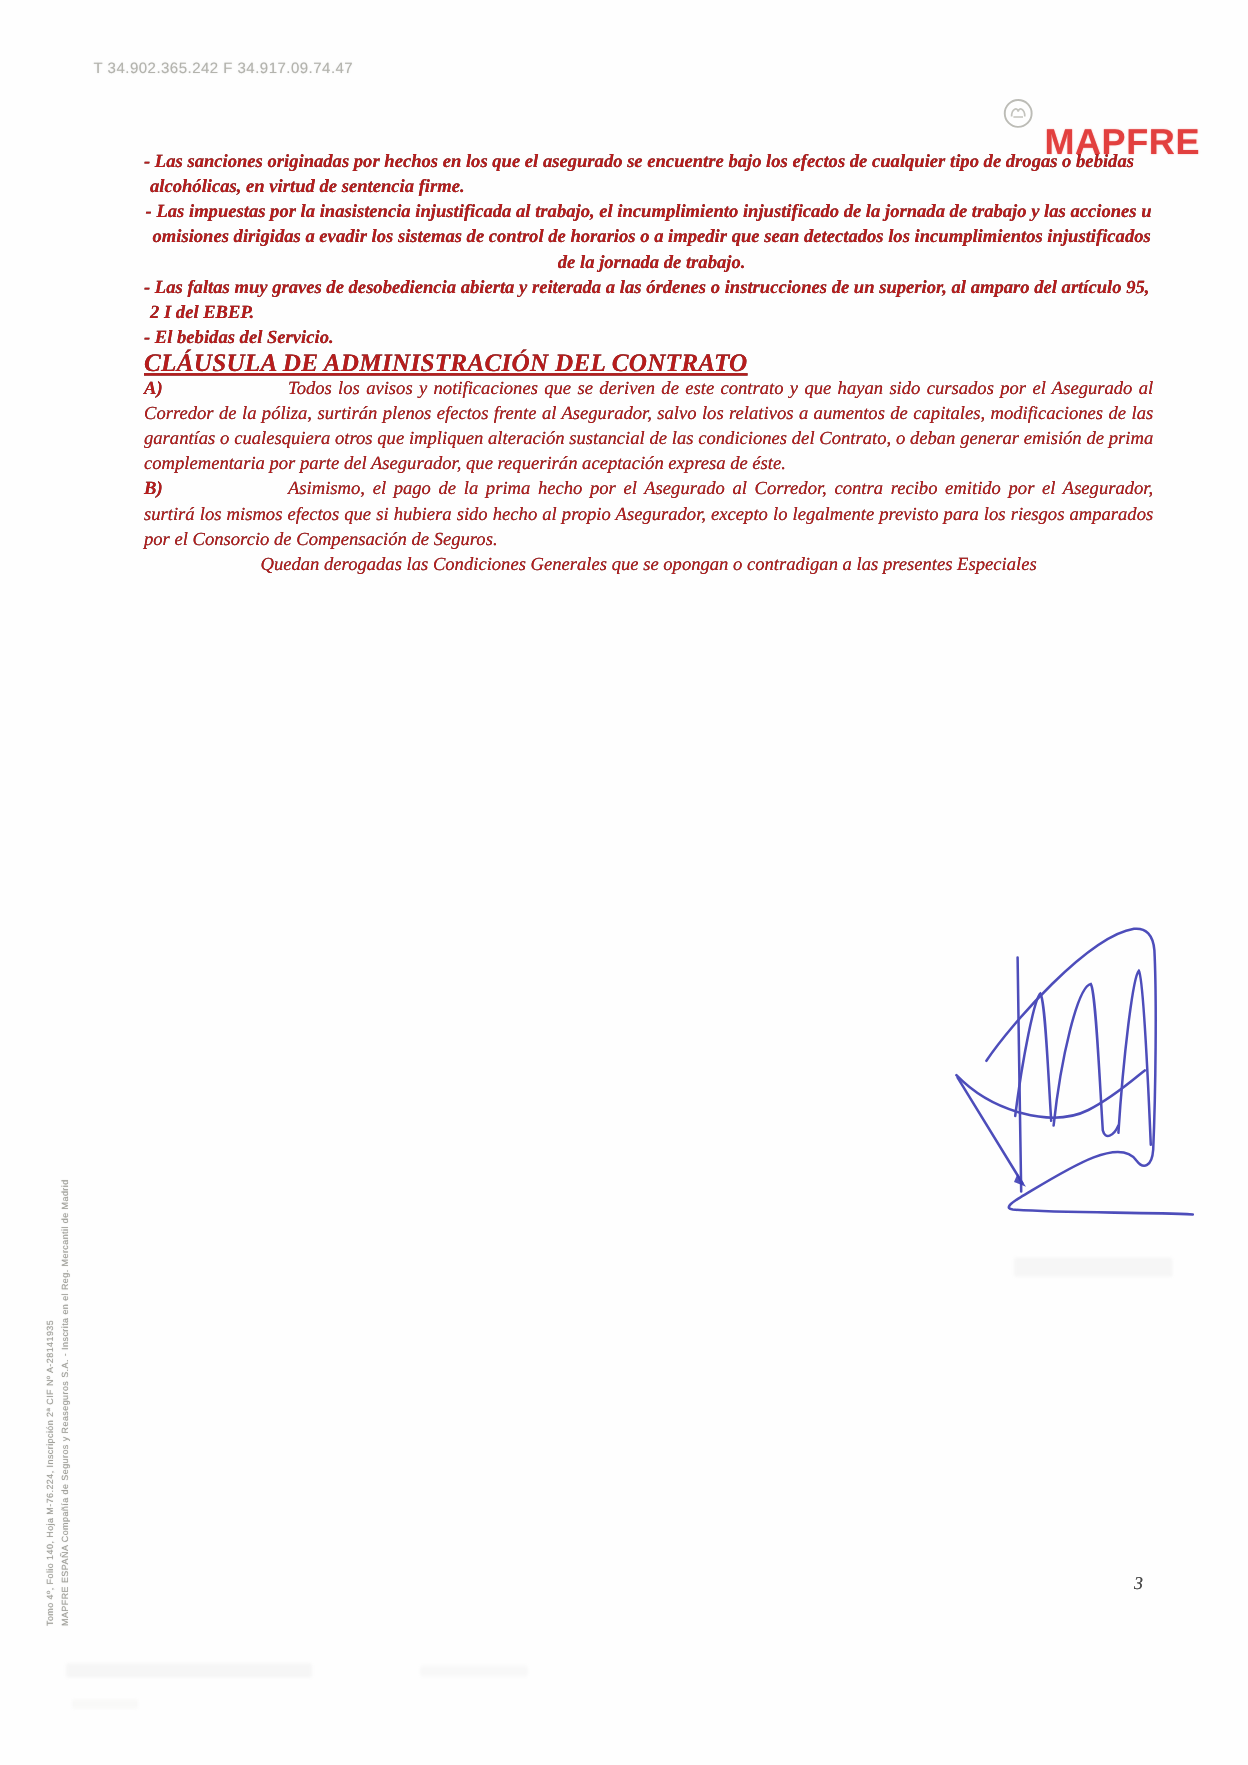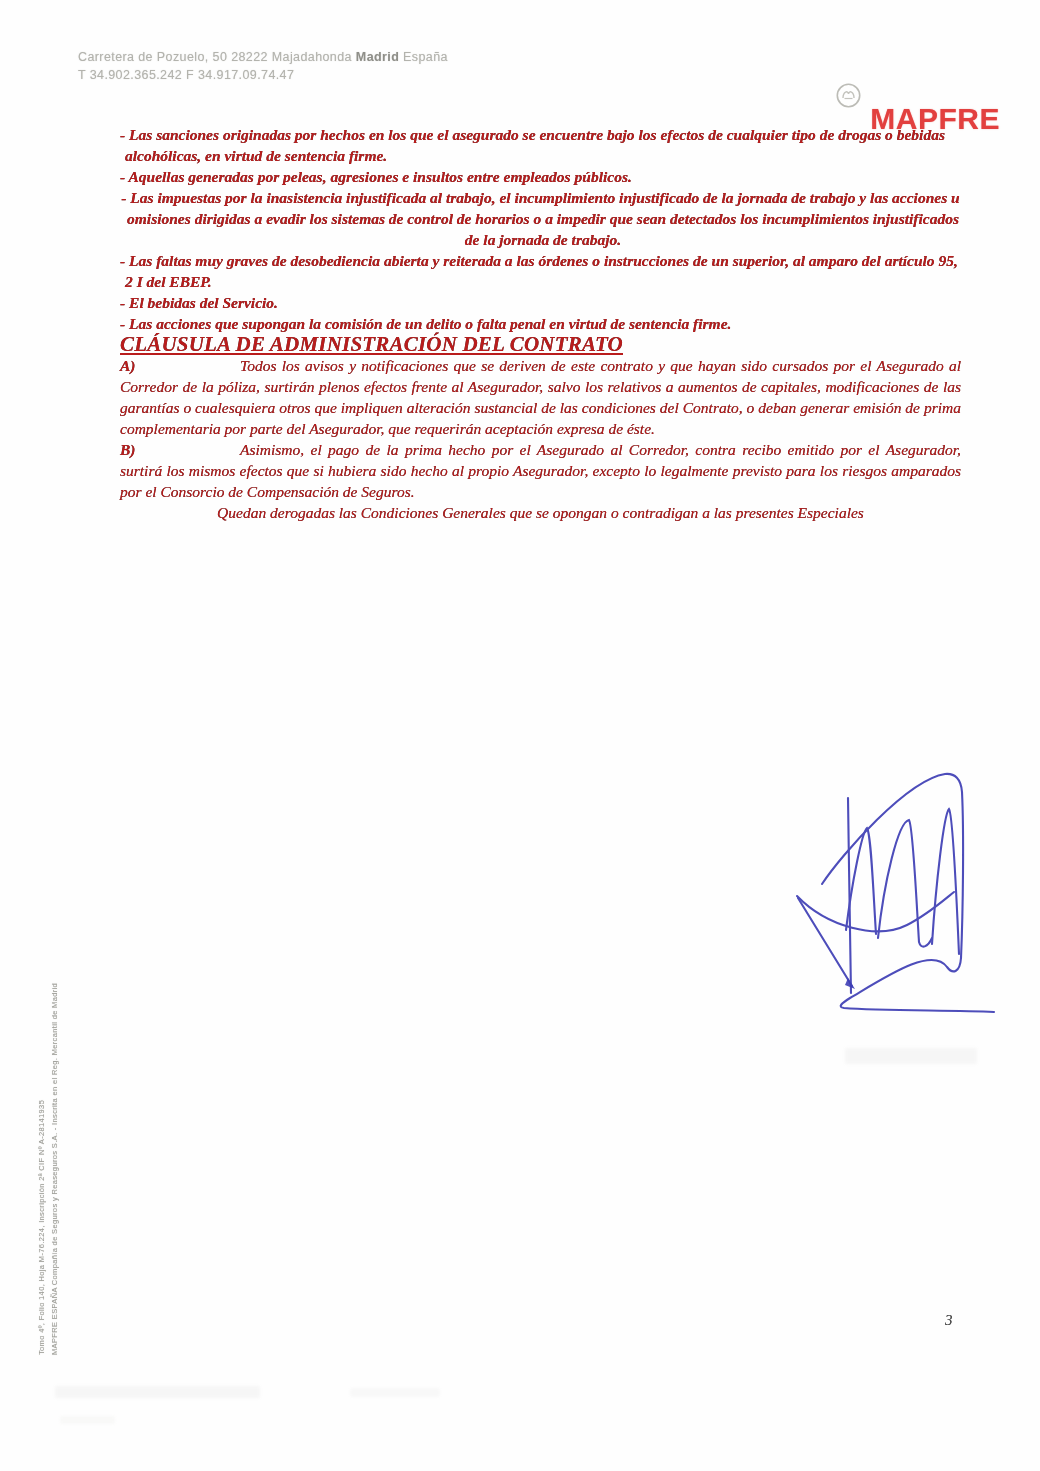--- a/index.html
+++ b/index.html
@@ -97,42 +97,39 @@
   .smudge-footer1{left:55px;top:1386px;width:205px;height:12px;}
   .smudge-footer2{left:350px;top:1388px;width:90px;height:9px;background:rgba(120,120,112,.045);}
   .smudge-footer3{left:60px;top:1416px;width:55px;height:8px;background:rgba(120,120,112,.04);}
 </style>
 </head>
 <body>
 
 <div class="page">
 
   <div class="scan-header">
-    <div><span>Carretera de Pozuelo, 50  28222 Majadahonda </span><span class="darker">Madrid</span><span> España</span></div>
     <div>T  34.902.365.242    F  34.917.09.74.47</div>
   </div>
 
   <div class="logo">
     <span>
       <svg width="27" height="27" viewBox="0 0 27 27">
         <circle cx="13.5" cy="13.5" r="11.2" fill="none" stroke="#bcbcb6" stroke-width="1.6"></circle>
         <path d="M8 16 C8 9.5, 13 8, 13.5 12 C14 8, 19 9.5, 19 16" fill="none" stroke="#c3c3bd" stroke-width="1.4"></path>
         <path d="M9.5 16.5 L17.5 16.5" stroke="#c3c3bd" stroke-width="1.2" fill="none"></path>
       </svg>
     </span>
     <span class="logo-word">MAPFRE</span>
   </div>
 
   <div class="content">
     <p class="bullet b1">- Las sanciones originadas por hechos en los que el asegurado se encuentre bajo los efectos de cualquier tipo de drogas o bebidas alcohólicas, en virtud de sentencia firme.</p>
-    <p class="bullet b2">- Aquellas generadas por peleas, agresiones e insultos entre empleados públicos.</p>
     <p class="bullet b3">- Las impuestas por la inasistencia injustificada al trabajo, el incumplimiento injustificado de la jornada de trabajo y las acciones u omisiones dirigidas a evadir los sistemas de control de horarios o a impedir que sean detectados los incumplimientos injustificados de la jornada de trabajo.</p>
     <p class="bullet b4">- Las faltas muy graves de desobediencia abierta y reiterada a las órdenes o instrucciones de un superior, al amparo del artículo 95, 2 I del EBEP.</p>
     <p class="bullet b5">- El bebidas del Servicio.</p>
-    <p class="bullet b8">- Las acciones que supongan la comisión de un delito o falta penal en virtud de sentencia firme.</p>
 
     <p class="clause-title">CLÁUSULA DE ADMINISTRACIÓN DEL CONTRATO</p>
 
     <p class="para para-a"><span class="plabel">A)</span><span>Todos los avisos y notificaciones que se deriven de este contrato y que hayan sido cursados por el Asegurado al Corredor de la póliza, surtirán plenos efectos frente al Asegurador, salvo los relativos a aumentos de capitales, modificaciones de las garantías o cualesquiera otros que impliquen alteración sustancial de las condiciones del Contrato, o deban generar emisión de prima complementaria por parte del Asegurador, que requerirán aceptación expresa de éste.</span></p>
 
     <p class="para para-b"><span class="plabel">B)</span><span>Asimismo, el pago de la prima hecho por el Asegurado al Corredor, contra recibo emitido por el Asegurador, surtirá los mismos efectos que si hubiera sido hecho al propio Asegurador, excepto lo legalmente previsto para los riesgos amparados por el Consorcio de Compensación de Seguros.</span></p>
 
     <p class="closing">Quedan derogadas las Condiciones Generales que se opongan o contradigan a las presentes Especiales</p>
   </div>
 

